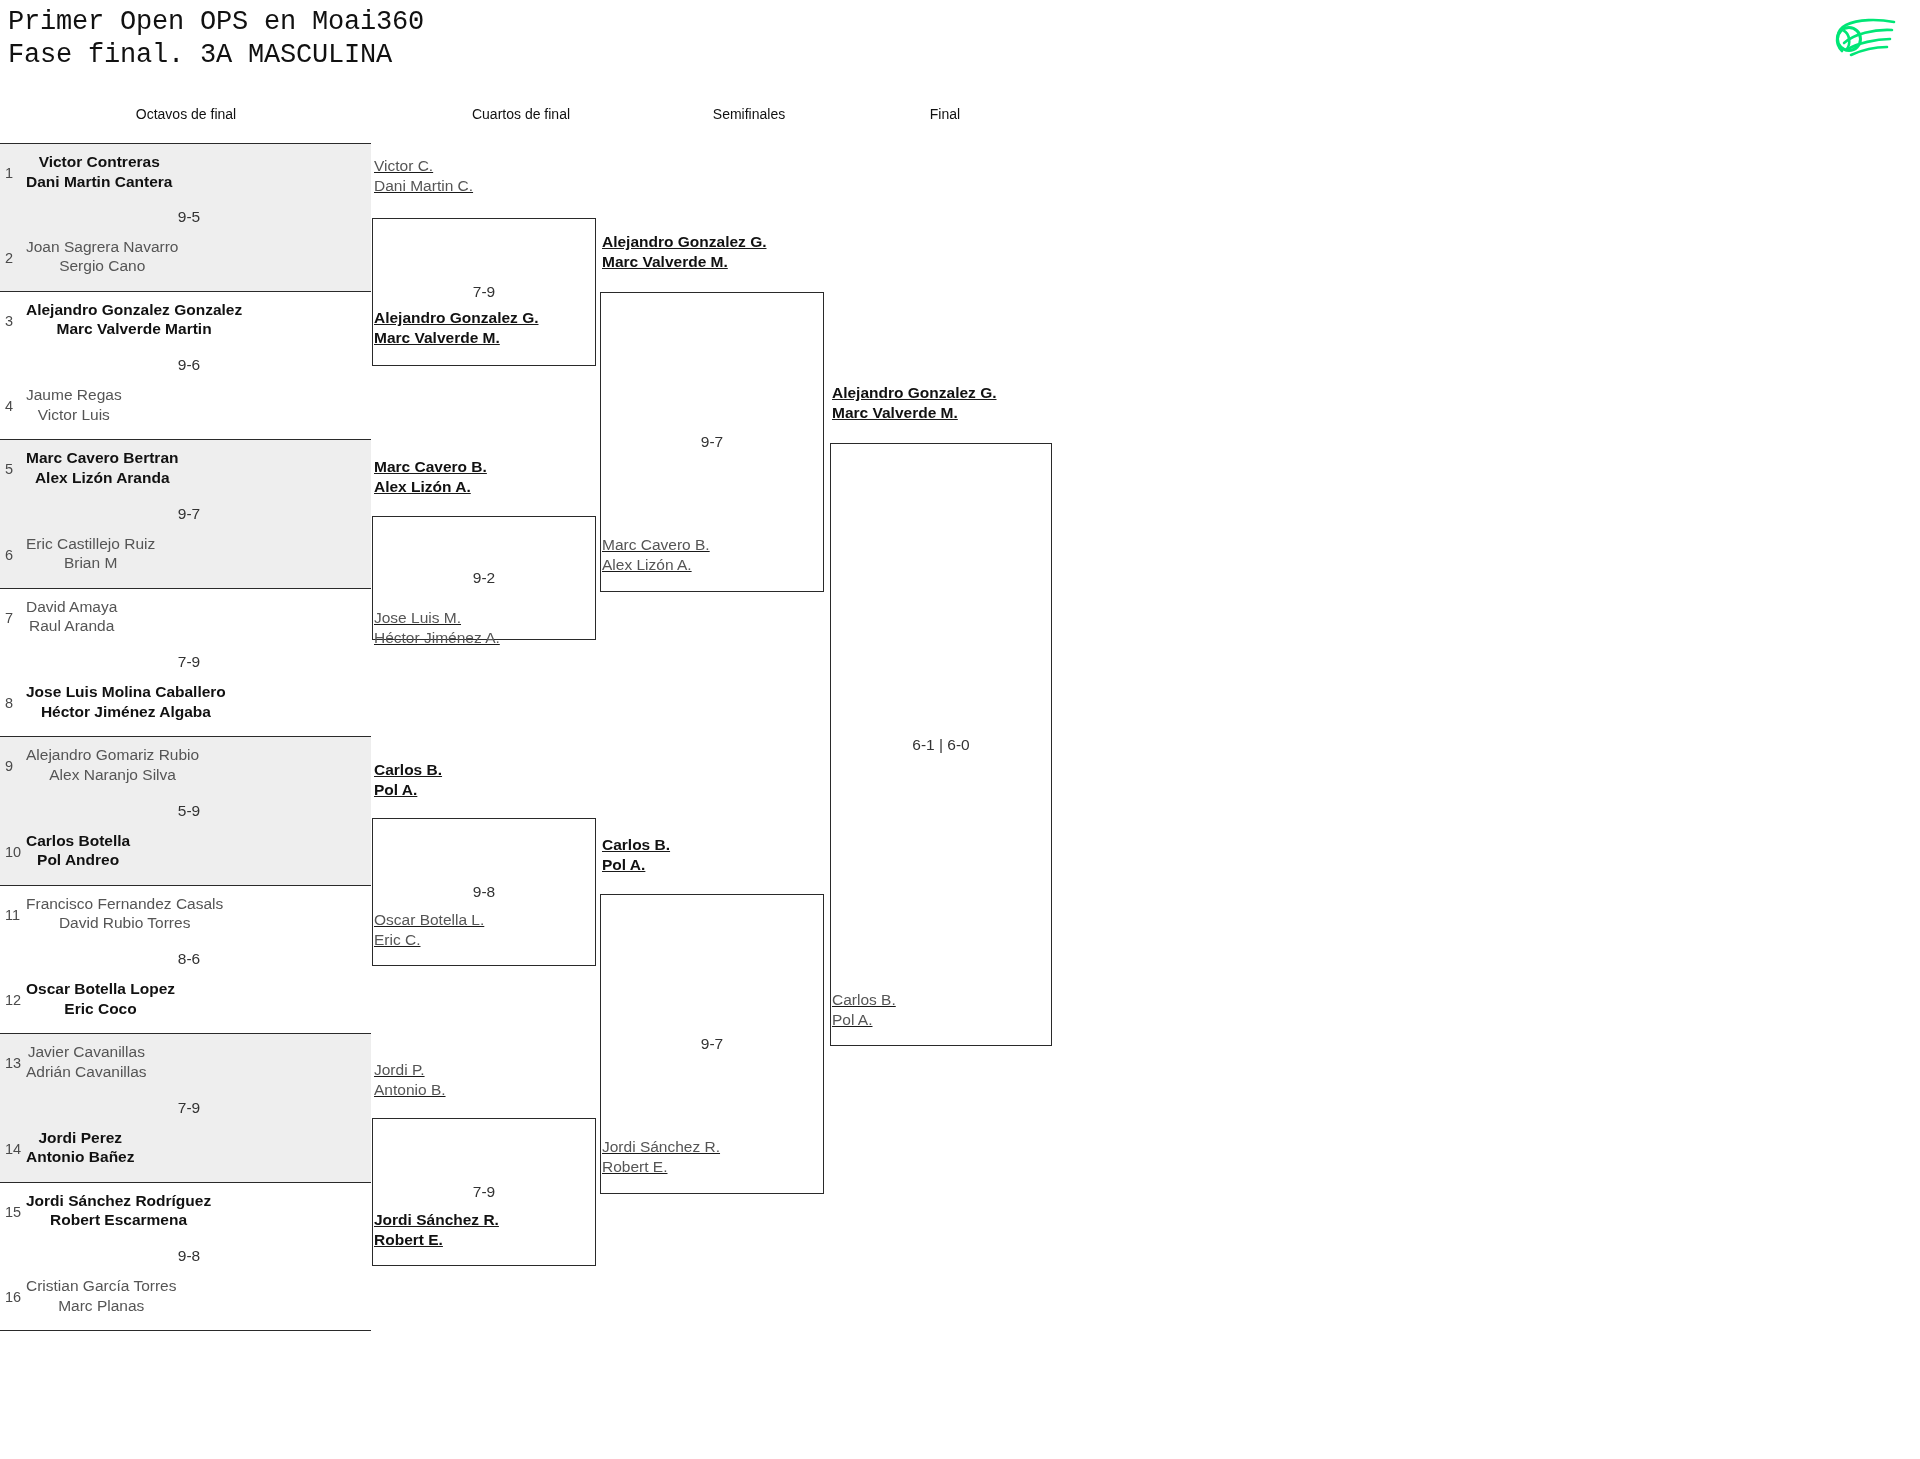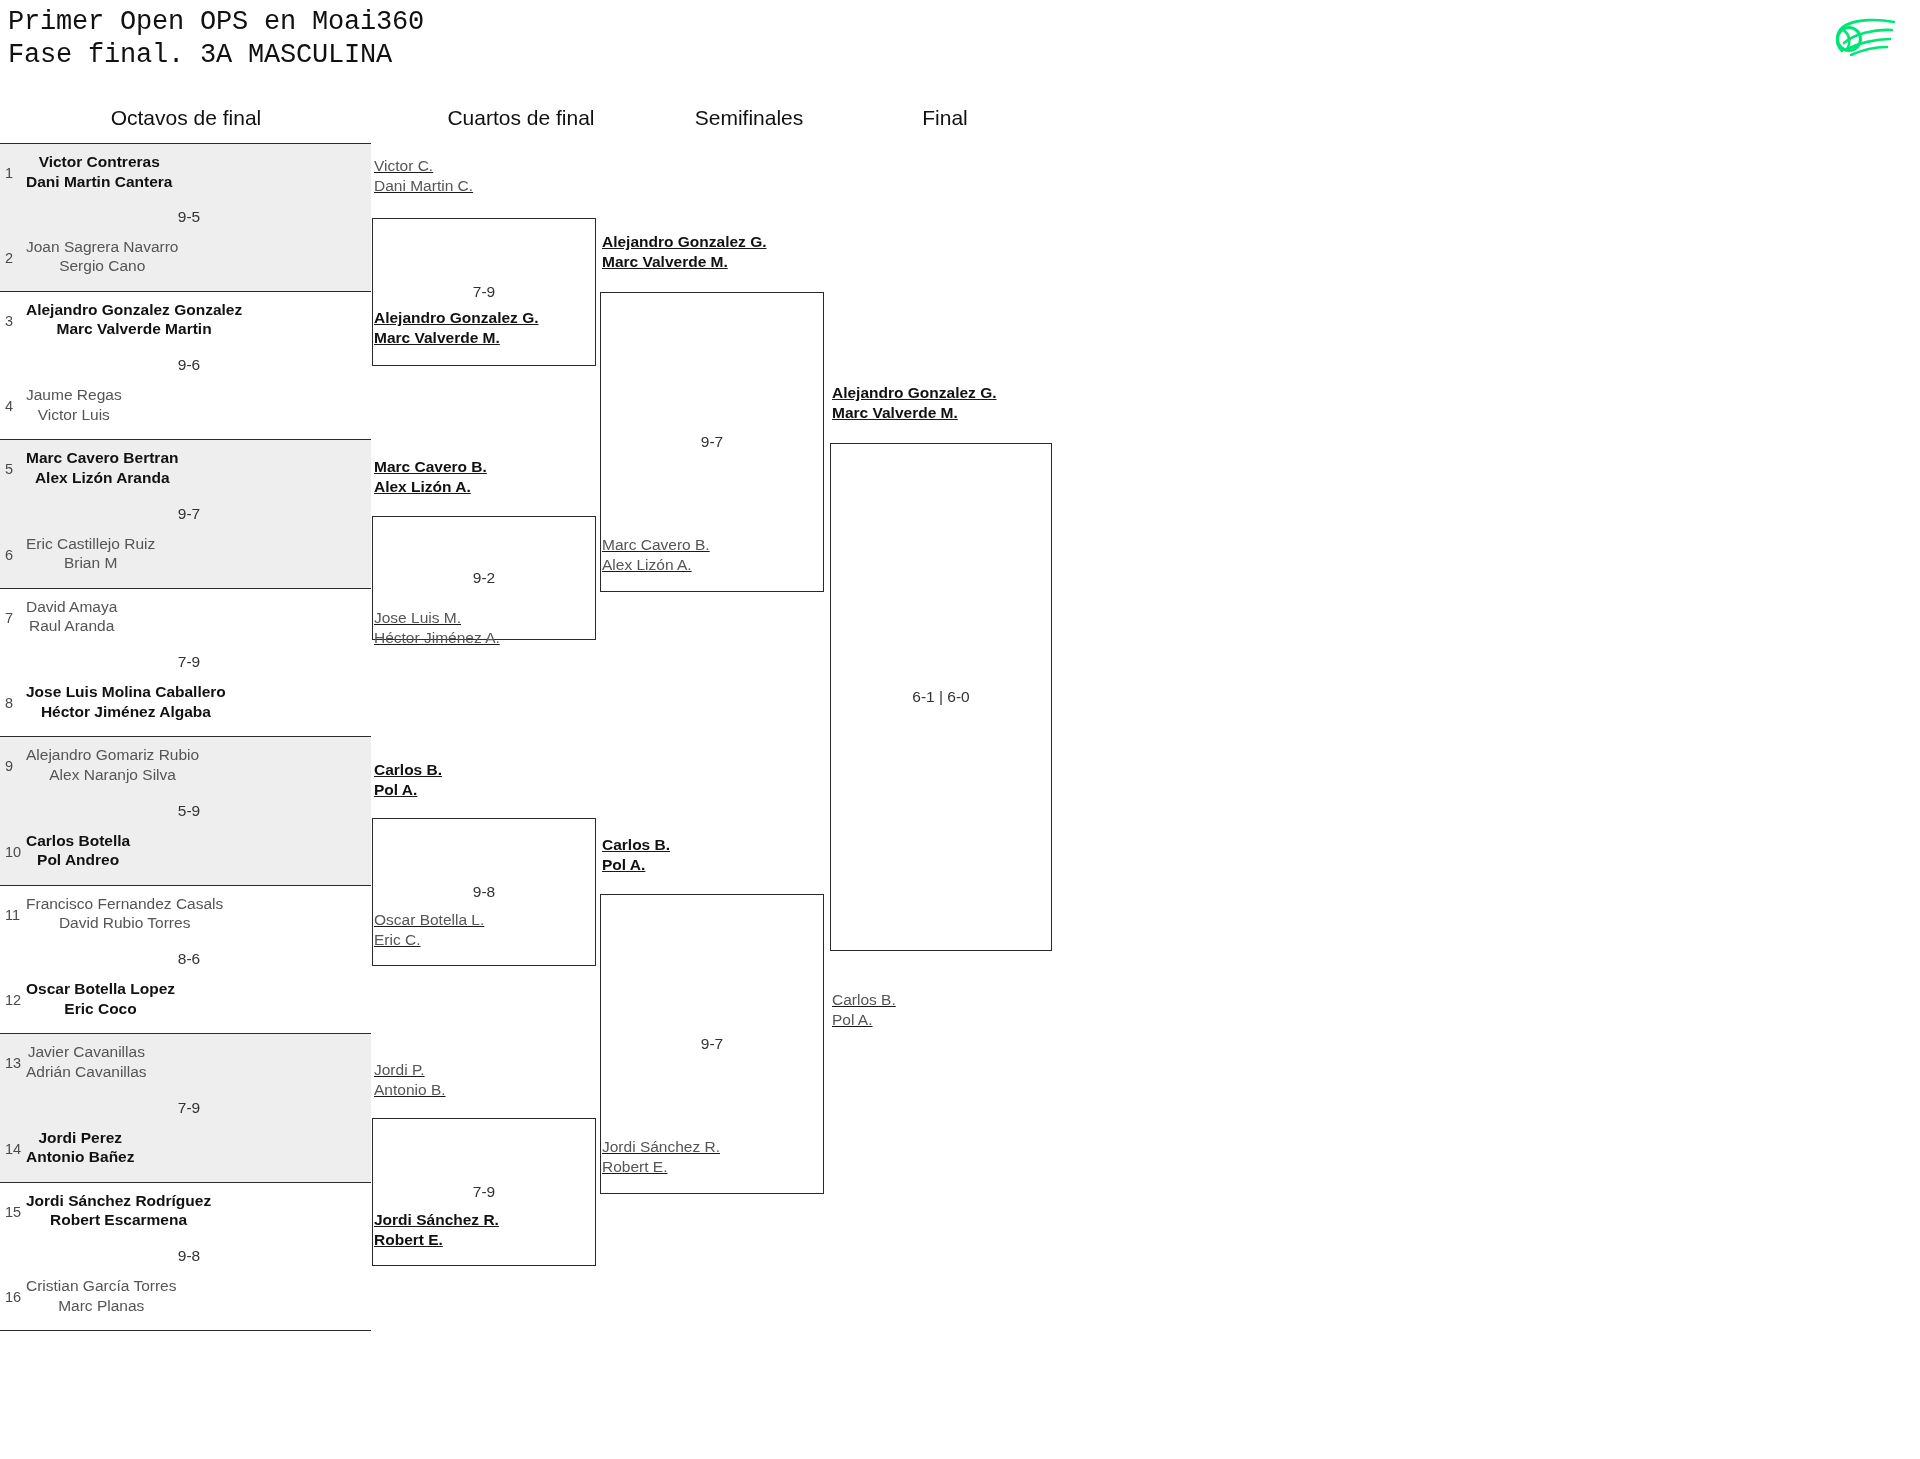--- a/index.html
+++ b/index.html
@@ -14,21 +14,21 @@
 
   
   .title-block { position: absolute; left: 8px; top: 6px; font-family: Liberation Mono, monospace; }
   .title-line { font-size: 27px; font-weight: 400; letter-spacing: -.2px; line-height: 33px; color: #111; }
 
   .logo { position: absolute; right: 22px; top: 12px; width: 66px; height: 50px; }
 
   
   .round-head {
     position: absolute; top: 106px;
-    font-size: 21px; color: #111; text-align: center;
+    font-size: 14px; color: #111; text-align: center;
     white-space: nowrap;
   }
   #head-r16 { left: 0px;   width: 372px; }
   #head-qf  { left: 372px; width: 298px; }
   #head-sf  { left: 600px; width: 298px; }
   #head-f   { left: 830px; width: 230px; }
 
   
   #r16 { position: absolute; left: 0px; top: 143px; width: 371px; }
   .r16-match {
@@ -279,21 +279,21 @@
   </div>
   <div class="lbl" style="left:602px; top:1137px;">
     <div class="nm lose">Jordi Sánchez R.</div>
     <div class="nm lose">Robert E.</div>
   </div>
 
   <div class="lbl" style="left:832px; top:383px;">
     <div class="nm win">Alejandro Gonzalez G.</div>
     <div class="nm win">Marc Valverde M.</div>
   </div>
-  <div class="bx" style="left:830px; top:443px; width:222px; height:508px;padding-left:14px;">
+  <div class="bx" style="left:830px; top:443px; width:222px; height:603px;padding-left:14px;">
     <div class="bx-score">6-1 | 6-0</div>
   </div>
   <div class="lbl" style="left:832px; top:990px;">
     <div class="nm lose">Carlos B.</div>
     <div class="nm lose">Pol A.</div>
   </div>
 
 </div>
 
 </body></html>

